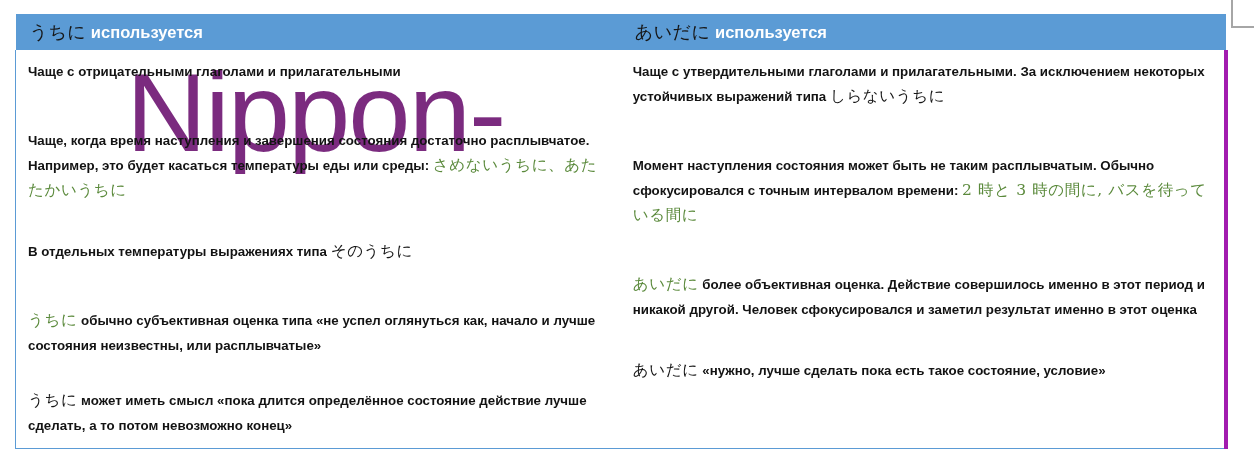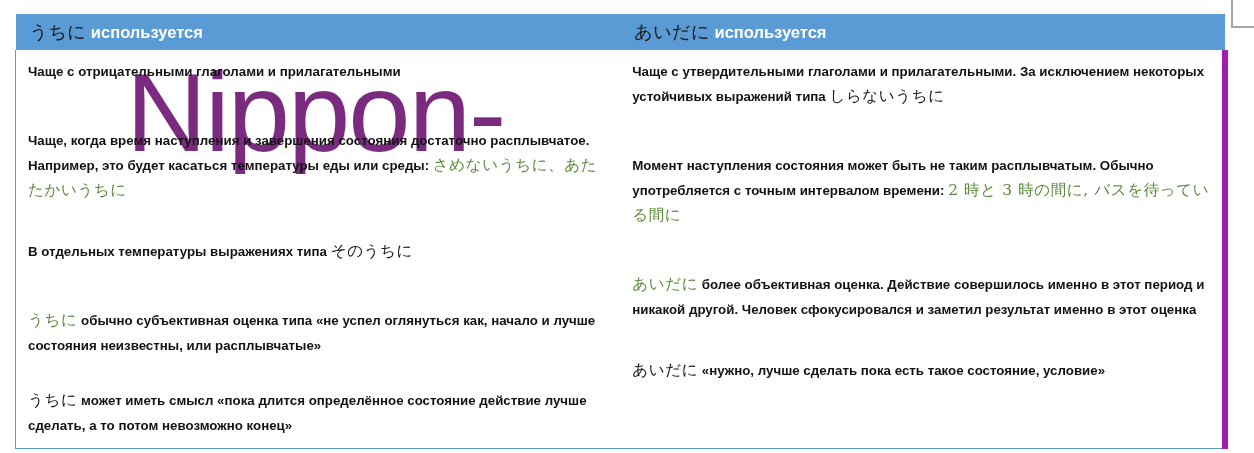--- a/index.html
+++ b/index.html
@@ -55,21 +55,21 @@
   }
   .header-row th .jp {
     font-family: "DejaVu Serif", "Liberation Serif", serif;
     font-weight: normal;
     font-size: 18px;
     letter-spacing: 0.5px;
   }
 
   .body-row td {
     border-left: 1px solid #5b9bd5;
-    border-right: 6px solid #a21caf;
+    border-right: 4px solid #a21caf;
     border-bottom: 1px solid #5b9bd5;
     padding: 9px 12px 10px 12px;
     height: 372px;
   }
   .body-row td.col-left  { border-right: none; }
   .body-row td.col-right { border-left: none; }
 
   .para {
     font-size: 13.3px;
     font-weight: bold;
@@ -150,20 +150,20 @@
             <div class="para gap-xl"><span>Чаще с отрицательными глаголами и прилагательными</span></div>
             <div class="para gap-lg"><span>Чаще, когда время наступления и завершения состояния достаточно расплывчатое. Например, это будет касаться температуры еды или среды: </span><span class="jp green">さめないうちに、あたたかいうちに</span></div>
             <div class="para gap-xl"><span>В отдельных температуры выражениях типа </span><span class="jp">そのうちに</span></div>
             <div class="para gap-md"><span class="jp green">うちに</span><span> обычно субъективная оценка типа «не успел оглянуться как, начало и лучше состояния неизвестны, или расплывчатые»</span></div>
             <div class="para "><span class="jp">うちに</span><span> может иметь смысл «пока длится определённое состояние действие лучше сделать, а то потом невозможно конец»</span></div>
           </div>
       </td>
       <td class="col-right">
         <div id="col-1-paras">
             <div class="para gap-xl"><span>Чаще с утвердительными глаголами и прилагательными. За исключением некоторых устойчивых выражений типа </span><span class="jp">しらないうちに</span></div>
-            <div class="para gap-xl"><span>Момент наступления состояния может быть не таким расплывчатым. Обычно употребляется с точным интервалом времени: </span><span class="jp green">2 時と 3 時の間に, バスを待っている間に</span></div>
+            <div class="para gap-xl"><span>Момент наступления состояния может быть не таким расплывчатым. Обычно сфокусировался с точным интервалом времени: </span><span class="jp green">2 時と 3 時の間に, バスを待っている間に</span></div>
             <div class="para gap-lg"><span class="jp green">あいだに</span><span> более объективная оценка. Действие совершилось именно в этот период и никакой другой. Человек сфокусировался и заметил результат именно в этот оценка</span></div>
             <div class="para "><span class="jp">あいだに</span><span> «нужно, лучше сделать пока есть такое состояние, условие»</span></div>
           </div>
       </td>
     </tr>
   </tbody>
 </table>
 
 </body></html>

